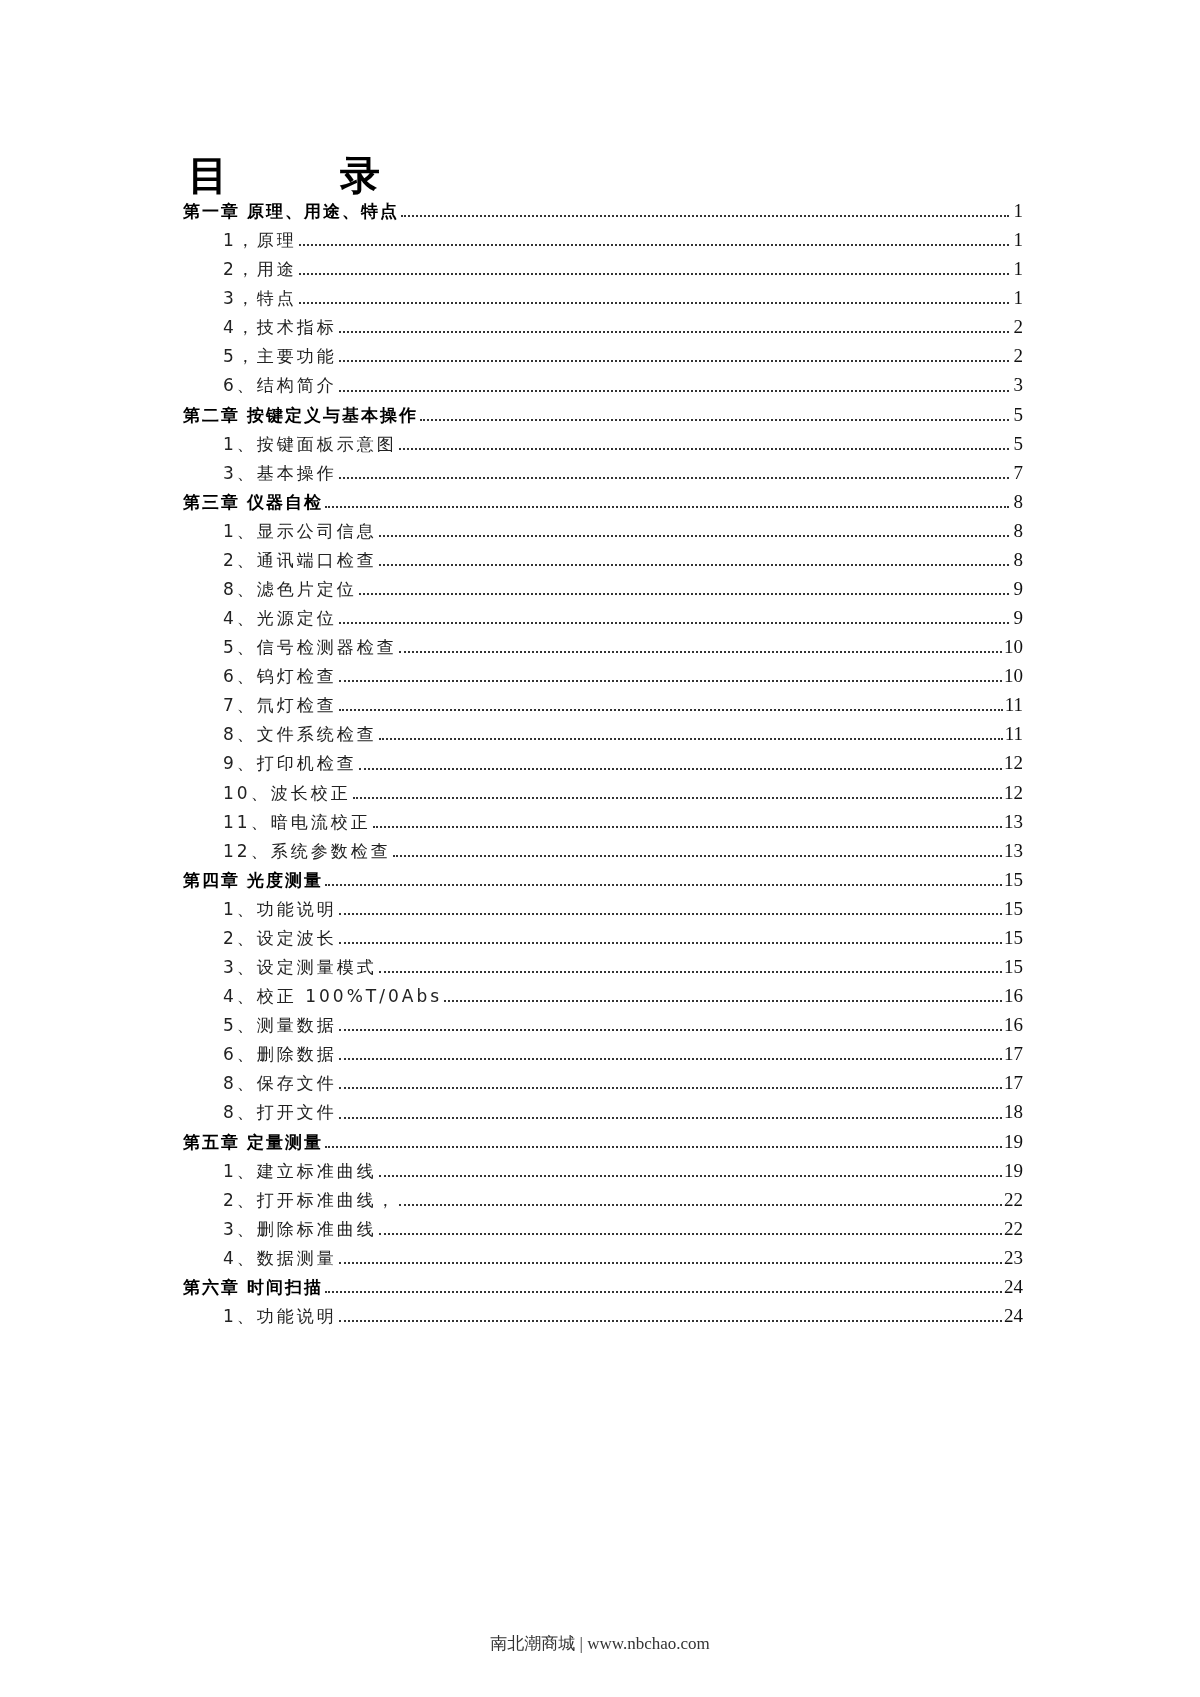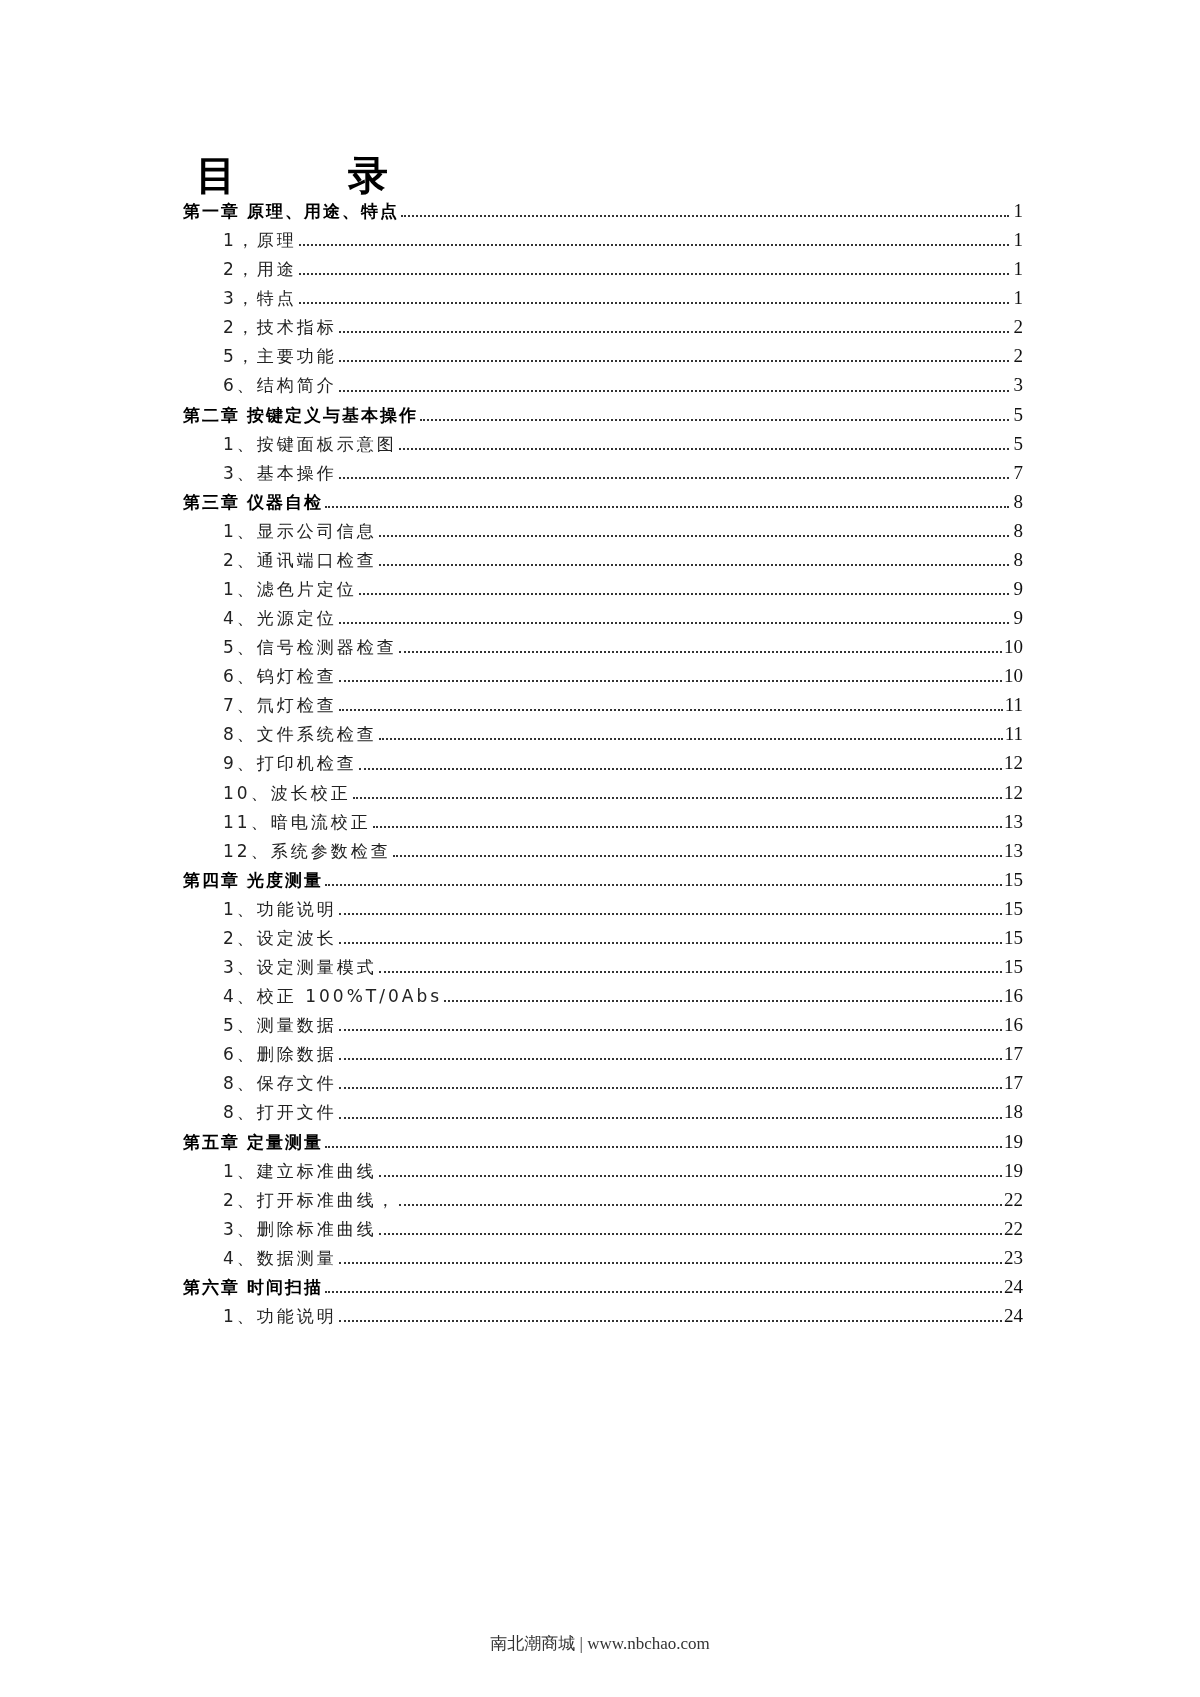--- a/index.html
+++ b/index.html
@@ -1,21 +1,21 @@
 <!DOCTYPE html>
 <html><head>
   <meta charset="utf-8">
   <style>
     html, body { margin: 0; padding: 0; background: #ffffff; }
     body { width: 1200px; height: 1697px; position: relative; overflow: hidden; color: #111; }
     .page { position: absolute; left: 0; top: 0; width: 1200px; height: 1697px; }
     .toc-title {
       position: absolute; left: 188px; top: 150px;
       font-family: "DejaVu Serif", serif; font-weight: bold; font-size: 40px;
-      letter-spacing: 36px; line-height: 50px; color: #000; margin-left: 8px;
+      letter-spacing: 36px; line-height: 50px; color: #000;
     }
     .toc-list { position: absolute; left: 183px; top: 196px; width: 840px; }
     .toc-row {
       display: flex; align-items: baseline; height: 29.08px; line-height: 29px;
       font-size: 17px; white-space: nowrap; overflow: hidden;
     }
     .toc-row .label { flex: 0 0 auto; font-family: "DejaVu Sans", sans-serif; letter-spacing: 3px; color: #222; }
     .toc-row.chapter .label { font-weight: bold; letter-spacing: 2px; color: #000; }
     .toc-row.chapter .prefix { margin-right: 7px; }
     .toc-row.sub { padding-left: 40px; }
@@ -54,21 +54,21 @@
     <span class="label">2，用途</span>
     <span class="leader"></span>
     <span class="pagenum">1</span>
   </div>
       <div class="toc-row sub">
     <span class="label">3，特点</span>
     <span class="leader"></span>
     <span class="pagenum">1</span>
   </div>
       <div class="toc-row sub">
-    <span class="label">2，技术指标</span>
+    <span class="label">4，技术指标</span>
     <span class="leader"></span>
     <span class="pagenum">2</span>
   </div>
       <div class="toc-row sub">
     <span class="label">5，主要功能</span>
     <span class="leader"></span>
     <span class="pagenum">2</span>
   </div>
       <div class="toc-row sub">
     <span class="label">6、结构简介</span>
@@ -99,21 +99,21 @@
     <span class="label">1、显示公司信息</span>
     <span class="leader"></span>
     <span class="pagenum">8</span>
   </div>
       <div class="toc-row sub">
     <span class="label">2、通讯端口检查</span>
     <span class="leader"></span>
     <span class="pagenum">8</span>
   </div>
       <div class="toc-row sub">
-    <span class="label">1、滤色片定位</span>
+    <span class="label">8、滤色片定位</span>
     <span class="leader"></span>
     <span class="pagenum">9</span>
   </div>
       <div class="toc-row sub">
     <span class="label">4、光源定位</span>
     <span class="leader"></span>
     <span class="pagenum">9</span>
   </div>
       <div class="toc-row sub">
     <span class="label">5、信号检测器检查</span>

